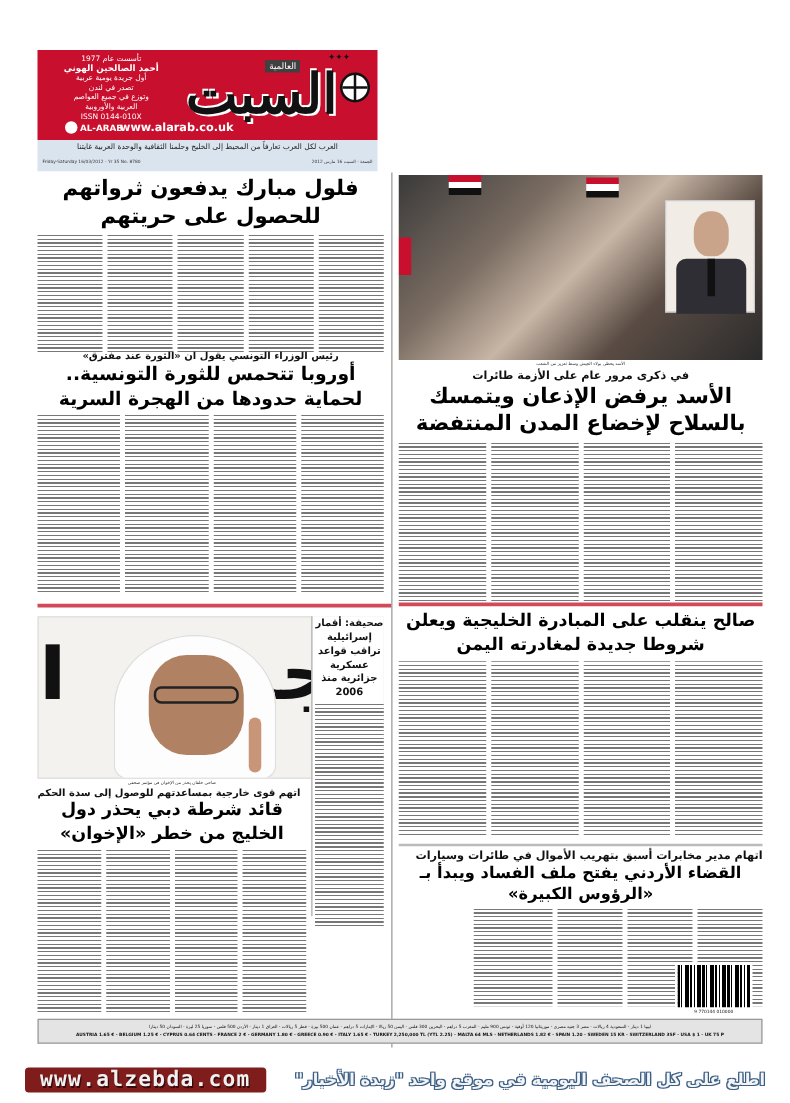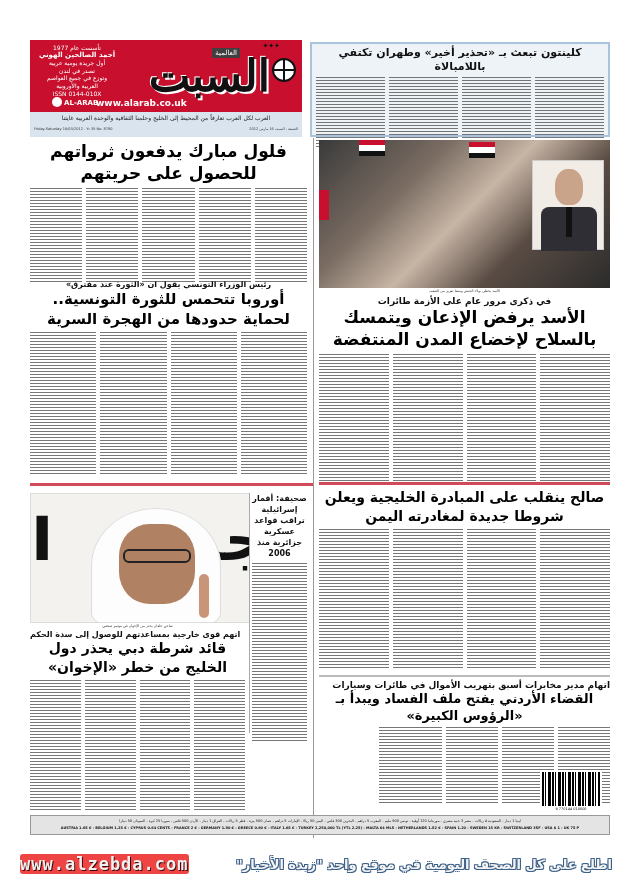--- a/index.html
+++ b/index.html
@@ -5,21 +5,21 @@
   * { box-sizing: border-box; margin: 0; padding: 0; }
   html, body { width: 632px; height: 882px; background: #ffffff; overflow: hidden; }
   body { font-family: "DejaVu Sans", sans-serif; color: #111; position: relative; }
   .page { position: absolute; left: 30px; top: 40px; width: 580px; height: 800px; background: #fff; }
   .abs { position: absolute; }
 
   
   .mast { left: 0; top: 0; width: 272px; height: 97px; }
   .mast-red { position:absolute; left:0; top:0; width:272px; height:72px; background:#c8102e; }
   .mast-blue { position:absolute; left:0; top:72px; width:272px; height:25px; background:#d9e4ef; }
-  .founded { position:absolute; left:4px; top:4px; width:86px; color:#fff; font-size:6px; line-height:7.6px; text-align:center; direction: rtl; }
+  .founded { position:absolute; left:16px; top:4px; width:86px; color:#fff; font-size:6px; line-height:7.6px; text-align:center; direction: rtl; }
   .founded .name { font-weight:bold; font-size:7px; }
   .logo-box { position:absolute; left:98px; top:8px; width:170px; height:62px; }
   .logo-text { position:absolute; right:28px; top:6px; font-size:44px; font-weight:bold; color:#111; font-family:"DejaVu Serif", serif; line-height:44px; text-shadow: 2px 2px 0 #fff, -1px -1px 0 #fff; letter-spacing:-2px; }
   .globe { position:absolute; right:2px; top:10px; width:24px; height:24px; border:2px solid #111; border-radius:50%; background:#fff; }
   .globe::before { content:""; position:absolute; left:9px; top:0; width:2px; height:20px; background:#111; }
   .globe::after { content:""; position:absolute; left:0; top:9px; width:20px; height:2px; background:#111; }
   .alalamia { position:absolute; right:58px; top:0px; background:#404040; color:#fff; font-size:7px; padding:1px 3px; }
   .crown { position:absolute; right:18px; top:-6px; font-size:7px; color:#111; }
   .url { position:absolute; left:66px; top:58px; color:#fff; font-weight:bold; font-size:9px; }
   .alarab-en { position:absolute; left:34px; top:59px; color:#fff; font-size:7px; font-weight:bold; }
@@ -54,21 +54,21 @@
   .photo2 .ghutra { position:absolute; left:60px; top:14px; width:130px; height:116px; background:#fdfdfd; border-radius:50% 50% 10% 10%; box-shadow: 0 0 0 1px #ddd inset; }
   .photo2 .face2 { position:absolute; left:88px; top:30px; width:76px; height:80px; background:#b08263; border-radius:40%; }
   .photo2 .glasses { position:absolute; left:92px; top:55px; width:68px; height:14px; border:2px solid #222; border-radius:6px; }
   .photo2 .finger { position:absolute; left:168px; top:80px; width:10px; height:44px; background:#c89578; border-radius:5px; }
 
   .price-bar { left:0; top:775px; width:580px; height:20px; border:1px solid #999; background:#e4e4e4; font-size:3.5px; text-align:center; padding-top:2px; line-height:7px; }
   .barcode { left:510px; top:730px; width:62px; height:38px; background: repeating-linear-gradient(to right, #000 0 2px, #fff 2px 3px, #000 3px 4px, #fff 4px 6px, #000 6px 9px, #fff 9px 10px); border:2px solid #fff; }
   .barcode-num { left:510px; top:767px; width:62px; font-size:3.5px; text-align:center; }
 
   .banner { position:absolute; left:0; top:852px; width:632px; height:24px; display:flex; justify-content:space-between; align-items:center; padding: 0 20px; }
-  .banner .site { font-family:"DejaVu Sans Mono", monospace; font-weight:bold; font-size:17px; color:#f0f0f0; background:#ef4444; padding:0 0; border-radius:3px; letter-spacing:1px; text-shadow: 1px 1px 0 #3a0a0a; }
+  .banner .site { font-family:"DejaVu Sans Mono", monospace; font-weight:bold; font-size:17px; color:#f0f0f0; background:#7f1d1d; padding:0 12px; border-radius:3px; letter-spacing:1px; text-shadow: 1px 1px 0 #3a0a0a; }
   .banner .promo { font-weight:bold; font-size:13px; color:#f4f4f4; text-shadow: 1px 1px 0 #3b5f86, -1px -1px 0 #3b5f86, 1px -1px 0 #3b5f86, -1px 1px 0 #3b5f86; direction:rtl; }
 </style>
 </head>
 <body>
 
 <div class="page">
 
   <div class="abs mast">
     <div class="mast-red">
       <div class="founded">
@@ -91,29 +91,20 @@
       <span class="url">www.alarab.co.uk</span>
     </div>
     <div class="mast-blue"></div>
     <div class="slogan">العرب لكل العرب تعارفاً من المحيط إلى الخليج وحلمنا الثقافية والوحدة العربية غايتنا</div>
     <div class="dateline">
       <span>Friday-Saturday 16/03/2012 - Yr 35 No. 8780</span>
       <span>الجمعة - السبت 16 مارس 2012</span>
     </div>
   </div>
 
-  <div class="abs topbox">
-    <h2>كلينتون تبعث بـ «تحذير أخير» وطهران تكتفي باللامبالاة</h2>
-    <div class="cols" style="height:72px; margin-top:3px;">
-      <div class="txt"></div>
-      <div class="txt"></div>
-      <div class="txt"></div>
-      <div class="txt"></div>
-    </div>
-  </div>
 
   <div class="divider-v"></div>
 
   <div class="abs" style="left:0; top:240px; width:277px;">
     <div style="font-size:8px; font-weight:bold; text-align:center; direction:rtl;">رئيس الوزراء التونسي يقول ان «الثورة عند مفترق»</div>
     <h1 class="hl" style="font-size:15px; line-height:20px;">أوروبا تتحمس للثورة التونسية.. لحماية حدودها من الهجرة السرية</h1>
     <div class="cols" style="height:142px; margin-top:3px;">
       <div class="txt"></div>
       <div class="txt"></div>
       <div class="txt"></div>

